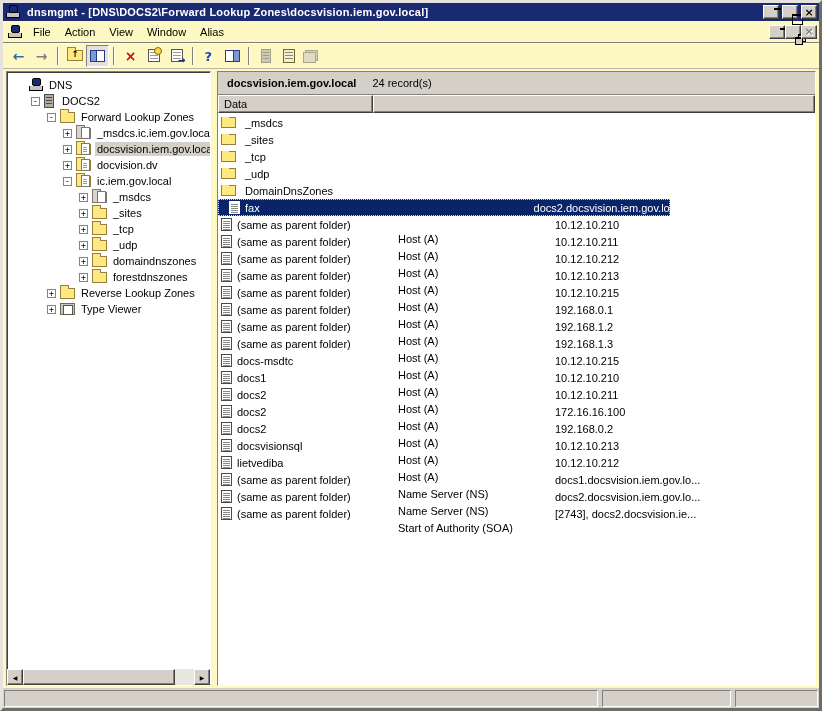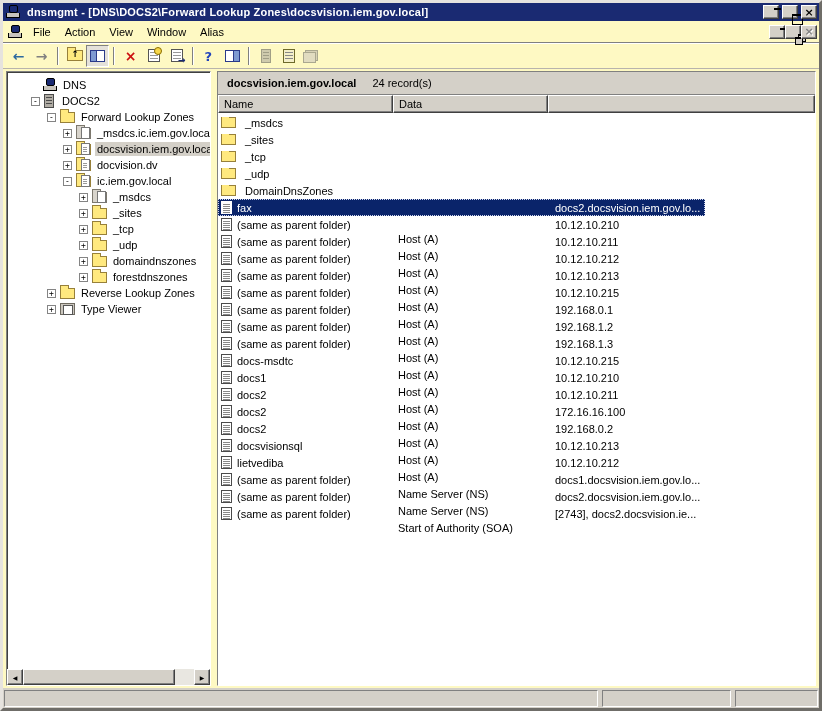--- a/index.html
+++ b/index.html
@@ -84,21 +84,21 @@
   .hcol { border:1px solid; border-color:#fff #404040 #404040 #fff; box-shadow:inset -1px -1px 0 #808080;
     background:#D4D0C8; padding:2px 5px; display:flex; align-items:center; gap:14px; overflow:hidden; }
   .hcol-name { width:175px; } .hcol-type { width:157px; } .hcol-data { width:155px;align-items:flex-end; } .hcol-rest { flex:1; }
   .sort-arrow { color:#efece4; text-shadow:0 0 1px #8a8880; font-size:9px; }
 
   .list-body { flex:1; background:#fff; overflow:hidden; padding-top:1px; }
   .lrow { height:17px; display:flex; align-items:center; }
   .cell { padding:0 5px; white-space:nowrap; overflow:hidden; }
   .cell-name { width:175px; display:flex; align-items:center; gap:5px; padding-left:3px; }
   .cell-type { width:157px;margin-top:28px; } .cell-data { width:155px; }
-  .lrow.selected { width:487px; background:#0A246A; color:#fff; outline:1px dotted #cfd6ef; outline-offset:-1px; }
+  .lrow.selected { width:452px; background:#0A246A; color:#fff; outline:1px dotted #cfd6ef; outline-offset:-1px;padding-left:8px; }
 
   
   .icon { display:inline-block; position:relative; flex:0 0 auto; }
   .i-folder { width:15px; height:11px; background:#FFE97F; border:1px solid #97803a; margin-right:4px; }
   .i-folder::before { content:""; position:absolute; top:-4px; left:-1px; width:7px; height:3px; background:#FFE97F; border:1px solid #97803a; border-bottom:none; }
   .i-zone { width:15px; height:11px; background:#FFE97F; border:1px solid #97803a; margin-right:4px; }
   .i-zone::before { content:""; position:absolute; top:-4px; left:-1px; width:7px; height:3px; background:#FFE97F; border:1px solid #97803a; border-bottom:none; }
   .i-zone::after { content:""; position:absolute; right:0px; top:-2px; width:7px; height:10px; background:#fff; border:1px solid #777;
     background-image:repeating-linear-gradient(to bottom, transparent 0 1px, #999 1px 2px); background-size:4px 6px; background-position:1px 2px; background-repeat:no-repeat; }
   .i-zonegray { width:15px; height:11px; background:#d8d4cc; border:1px solid #7c786e; margin-right:4px; }
@@ -207,21 +207,21 @@
         <span class="ticon ti-clipboard"></span>
       </span>
       <span class="tb-button">
         <span class="ticon ti-layers" style="opacity: 0.55;"></span>
       </span>
     </div>
 
   <div class="main">
     <div class="tree-panel">
       <div class="tree" id="tree">
-          <div class="tree-row" style="padding-left: 20px;">
+          <div class="tree-row" style="padding-left: 6px;">
             <span class="ebox-none"></span>
             <span class="icon i-dns"></span>
             <span class="tree-label">DNS</span>
           </div>
           <div class="tree-row" style="padding-left: 22px;">
             <span class="ebox">-</span>
             <span class="icon i-server"></span>
             <span class="tree-label">DOCS2</span>
           </div>
           <div class="tree-row" style="padding-left: 38px;">
@@ -299,23 +299,20 @@
     </div>
 
     <div class="splitter"></div>
 
     <div class="right-panel">
       <div class="desc-bar">
         <span class="desc-zone">docsvision.iem.gov.local</span>
         <span>24 record(s)</span>
       </div>
       <div class="list-header">
-        <div class="hcol hcol-name">
-            <span>Name</span>
-          </div>
         <div class="hcol hcol-data">
             <span>Data</span>
           </div>
         <div class="hcol hcol-rest"></div>
       </div>
       <div class="list-body" id="list-body">
           <div class="lrow">
             <div class="cell cell-name">
               <span class="icon i-folder"></span>
               <span>_msdcs</span>

